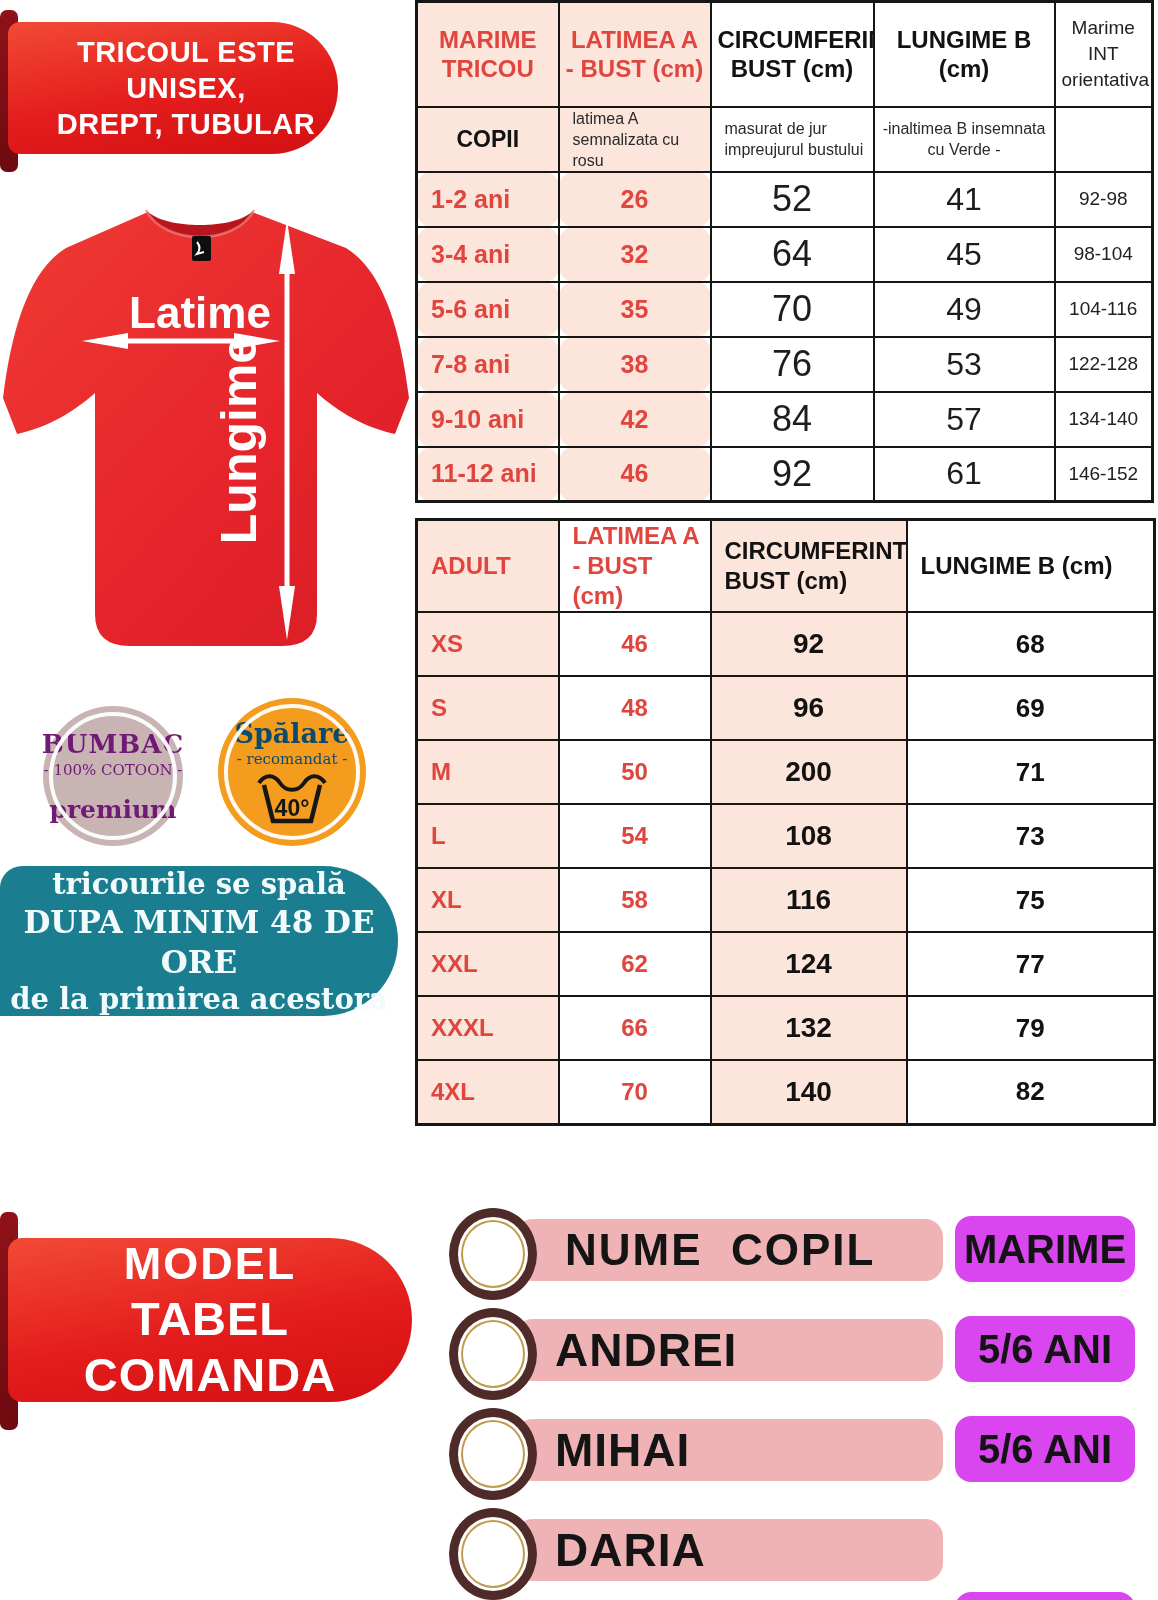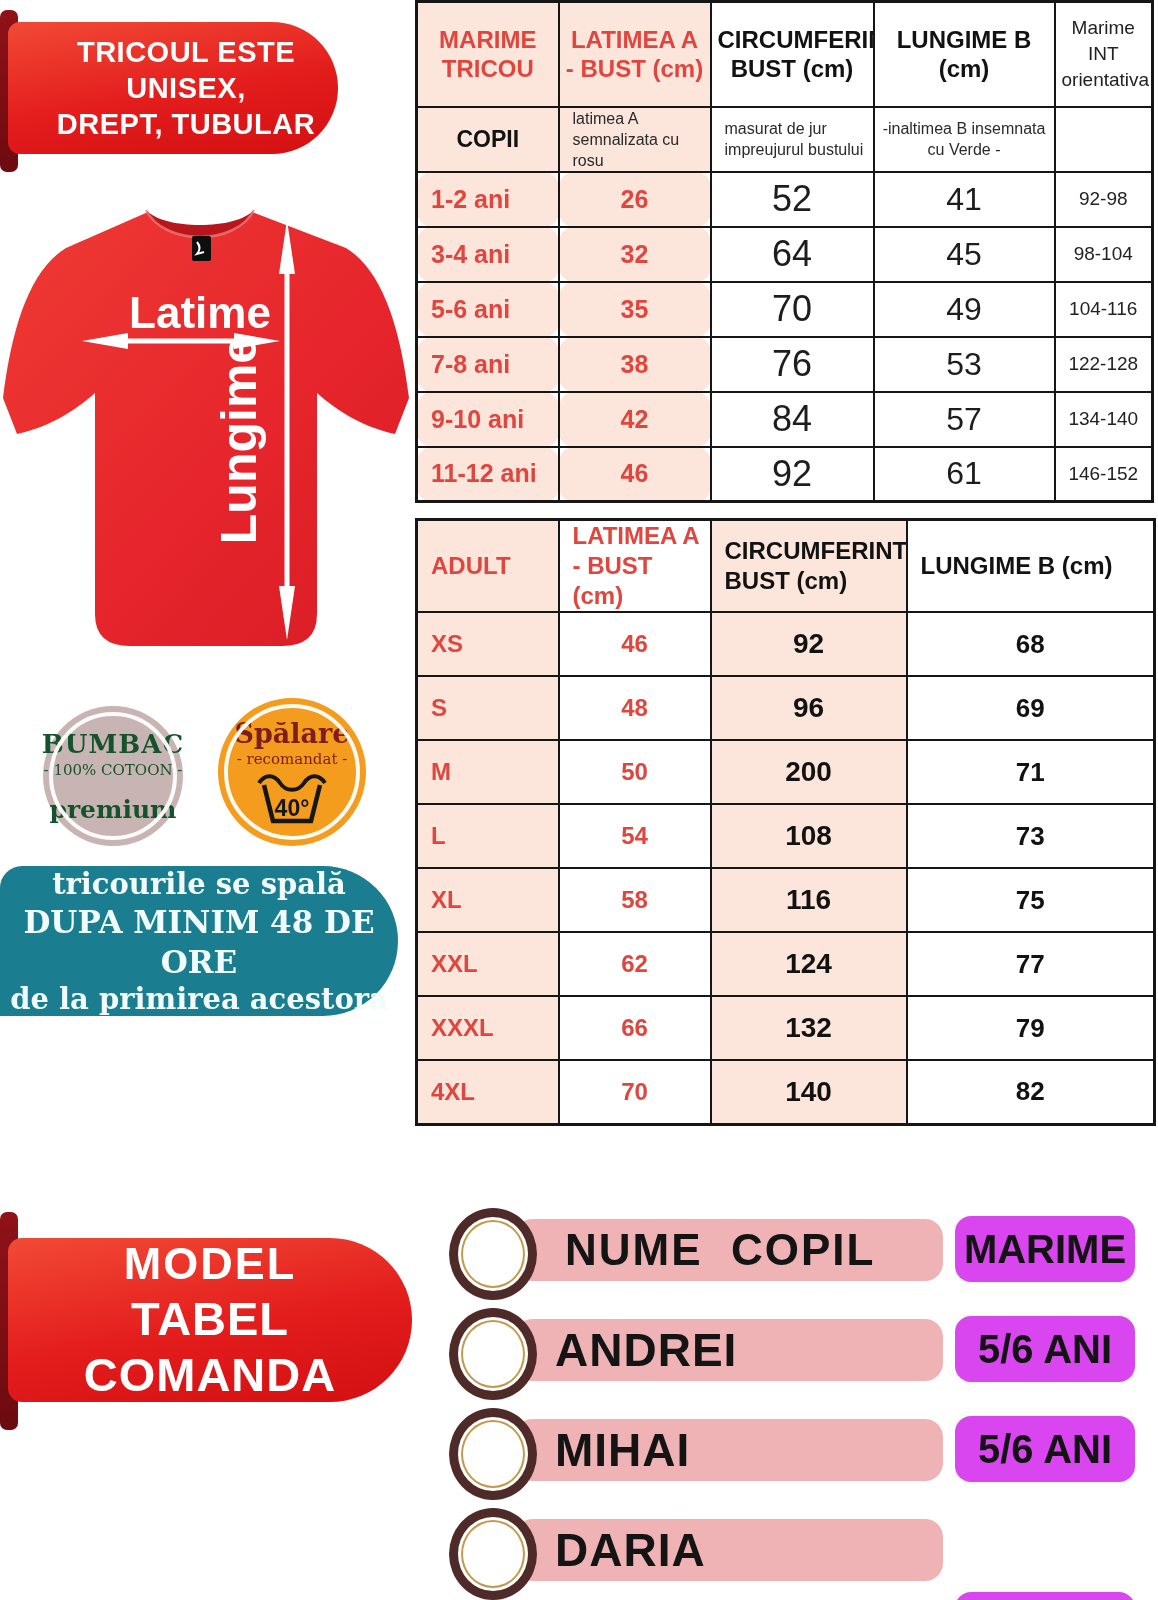--- a/index.html
+++ b/index.html
@@ -15,26 +15,26 @@
   #top-ribbon .rl{font-size:29px;font-weight:700;line-height:36px;letter-spacing:.5px;}
   #top-fold{left:0;top:10px;width:18px;height:162px;}
 
   
   #shirt-wrap{position:absolute;left:0;top:186px;width:412px;height:494px;}
 
   
   .badge{position:absolute;border-radius:50%;display:flex;flex-direction:column;align-items:center;
          justify-content:center;text-align:center;}
   .badge .ring{position:absolute;inset:6px;border:4px solid rgba(255,255,255,.95);border-radius:50%;}
-  #badge-cotton{left:43px;top:706px;width:140px;height:140px;background:#c8b5b3;color:#14532d;
+  #badge-cotton{left:43px;top:706px;width:140px;height:140px;background:#c8b5b3;color:#701a75;
                 font-family:"DejaVu Serif","Liberation Serif",serif;}
   #badge-cotton .t1{font-size:26px;font-weight:bold;letter-spacing:1px;}
   #badge-cotton .t2{font-size:15px;margin-top:2px;}
   #badge-cotton .t3{font-size:25px;font-weight:bold;margin-top:16px;}
-  #badge-wash{left:218px;top:698px;width:148px;height:148px;background:#f39c1e;color:#7f1d1d;
+  #badge-wash{left:218px;top:698px;width:148px;height:148px;background:#f39c1e;color:#0c4a6e;
               font-family:"DejaVu Serif","Liberation Serif",serif;}
   #badge-wash .t1{font-size:27px;font-weight:bold;}
   #badge-wash .t2{font-size:15px;margin-top:1px;}
 
   
   #important-banner{position:absolute;left:0;top:866px;width:398px;height:150px;background:#1b7e90;
        border-radius:22px 75px 75px 0;color:#f2fbfb;text-align:center;
        font-family:"DejaVu Serif","Liberation Serif",serif;font-weight:bold;
        display:flex;flex-direction:column;justify-content:center;}
   #important-banner .b1{font-size:29px;line-height:36px;}

